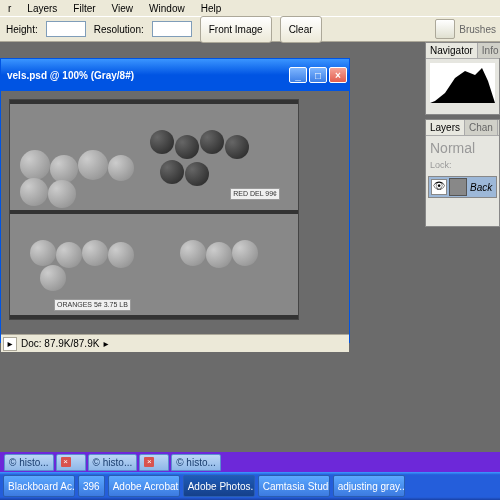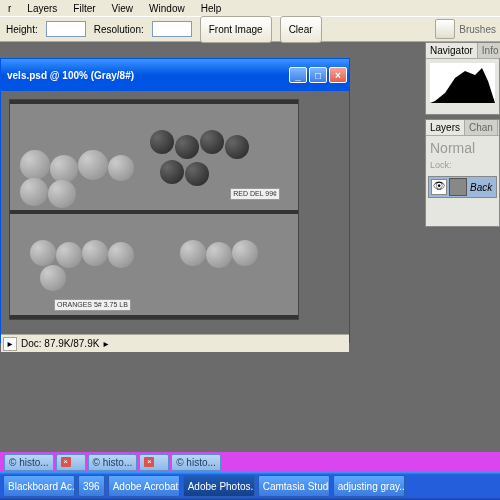--- a/index.html
+++ b/index.html
@@ -34,21 +34,21 @@
 .histcurve{width:100%;height:40px;background:#fff;position:relative;overflow:hidden}
 .color-body{padding:4px;height:40px}
 .swatch{width:16px;height:16px;background:#fff;border:1px solid #000;display:inline-block}
 .gradient{height:12px;background:linear-gradient(90deg,red,yellow,lime,cyan,blue,magenta,red);margin-top:8px}
 .layers-body{padding:2px;height:90px}
 .layerrow{display:flex;align-items:center;height:22px;background:#9db8d8;border:1px solid #888;margin-top:4px}
 .eye{width:16px;height:16px;border:1px solid #888;background:#fff;margin:0 2px;text-align:center}
 .taskbar{position:absolute;bottom:0;left:0;right:0;height:28px;background:linear-gradient(#3e9bff,#245edb 10%,#245edb 90%,#1941a5);display:flex;align-items:center}
 .taskbtn{height:22px;background:linear-gradient(#5ba8ff,#3c7ae0);border:1px solid #2a5db0;border-radius:2px;margin-left:3px;padding:0 4px;display:flex;align-items:center;color:#fff;font-size:9px;gap:3px;max-width:72px;overflow:hidden;white-space:nowrap}
 .taskbtn.active{background:linear-gradient(#1e5bb8,#15408a)}
-.tabstrip{position:absolute;bottom:28px;left:0;right:0;height:20px;background:#d946ef;display:flex;align-items:center;padding-left:4px;gap:2px}
+.tabstrip{position:absolute;bottom:28px;left:0;right:0;height:20px;background:#6d28d9;display:flex;align-items:center;padding-left:4px;gap:2px}
 .tab{height:17px;background:linear-gradient(#bcd6f5,#8fb8e8);border:1px solid #5a8fd0;border-radius:2px 2px 0 0;padding:1px 4px;display:flex;align-items:center;gap:2px;font-size:9px;color:#1a3d6e}
 .tabx{width:10px;height:10px;background:#d9534f;color:#fff;text-align:center;line-height:9px;font-size:8px;border-radius:1px}
 .toprighttools{position:absolute;right:0;top:16px;height:26px;background:#ece9d8;display:flex;align-items:center;padding:0 4px;gap:4px;border-bottom:1px solid #aca899;border-top:1px solid #fff}
 .toolicon{width:20px;height:20px;border:1px solid #aca899;background:linear-gradient(#fff,#e0e0d0);border-radius:2px}
 </style>
 </head>
 <body>
 
 <div class="menubar">
 <span>r</span>

